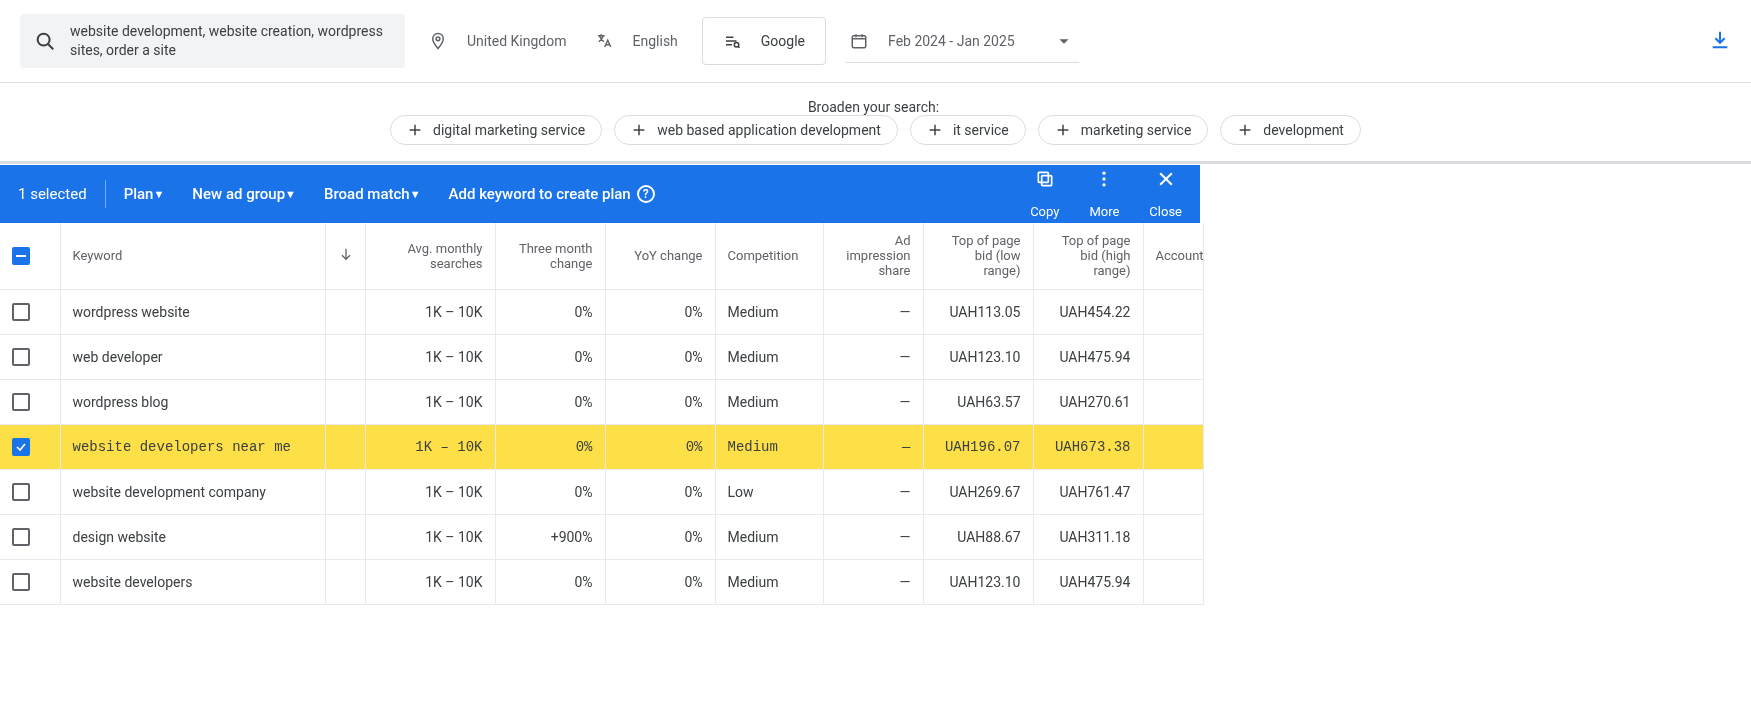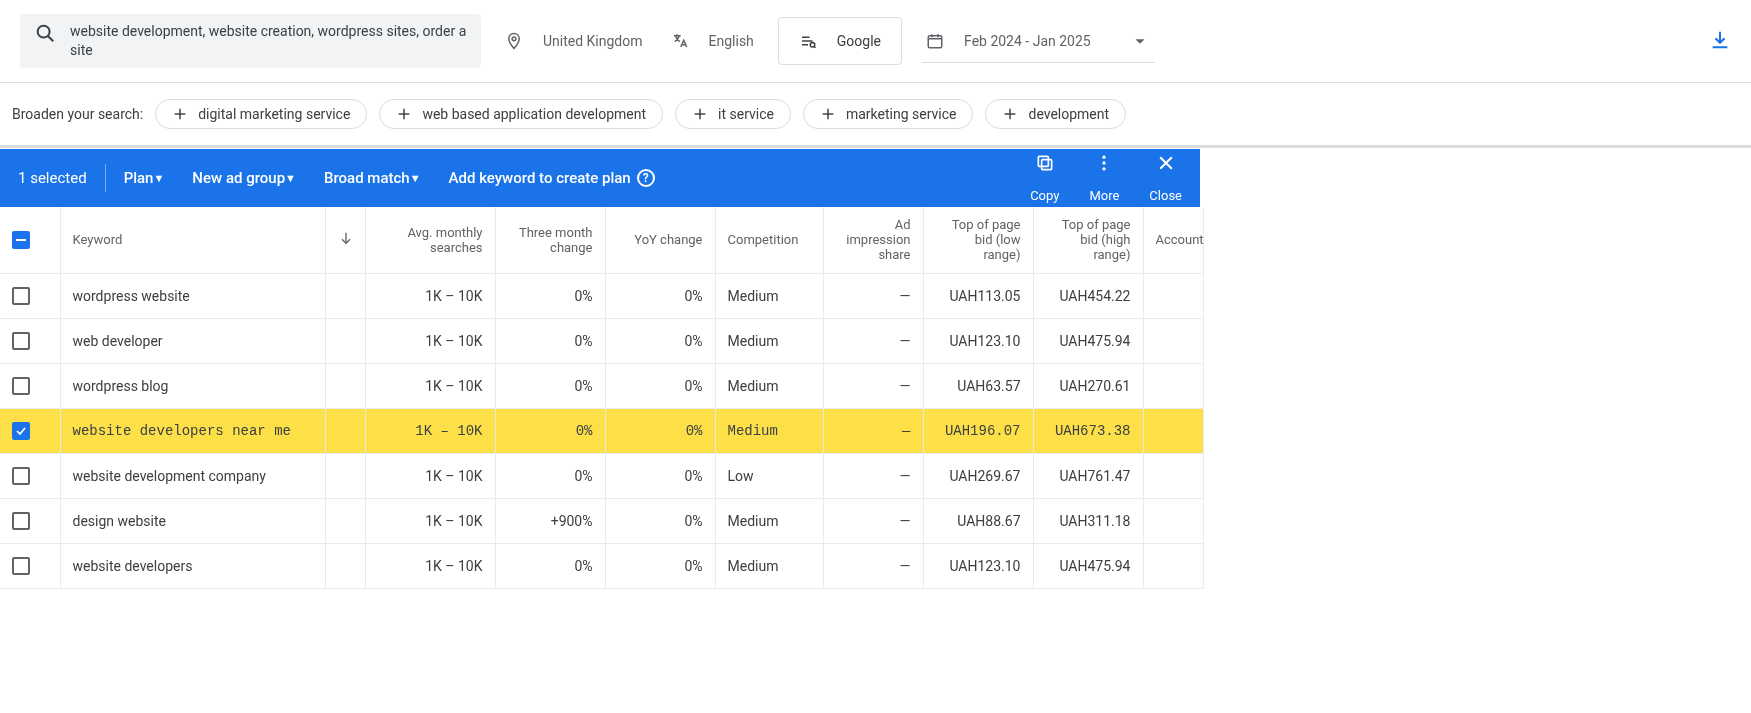--- a/index.html
+++ b/index.html
@@ -12,25 +12,25 @@
   }
   .toolbar {
     display: flex;
     align-items: center;
     padding: 14px 20px;
     border-bottom: 1px solid #dadce0;
     gap: 20px;
   }
   .search-box {
     display: flex;
-    align-items: flex-start;
+    align-items: center;
     background: #f1f3f4;
     border-radius: 4px;
     padding: 8px 14px;
-    width: 461px;
+    width: 385px;
     min-height: 54px;
   }
   .search-box svg { flex-shrink: 0; margin-right: 14px; }
   .search-text { font-size: 14px; line-height: 1.35; color: #3c4043; }
   .tb-item {
     display: flex;
     align-items: center;
     gap: 20px;
     color: #5f6368;
     font-size: 14px;
@@ -44,25 +44,26 @@
     color: #3c4043;
   }
   .tb-item.daterange {
     border-bottom: 1px solid #dadce0;
     padding: 10px 4px;
   }
   .dl-icon { margin-left: auto; color: #1a73e8; cursor: pointer; }
   .broaden-row {
     display: flex;
     align-items: center;
-    gap: 8px;
-    padding: 16px 12px;
+    gap: 0;
+    padding: 16px 32px;
     border-bottom: 1px solid #dadce0;
     overflow-x: auto;
     white-space: nowrap;
+    flex-direction: column;
   }
   .broaden-label { color: #3c4043; margin-right: 4px; }
   .chip {
     display: inline-flex;
     align-items: center;
     gap: 10px;
     border: 1px solid #dadce0;
     border-radius: 18px;
     padding: 6px 16px;
     font-size: 14px;

